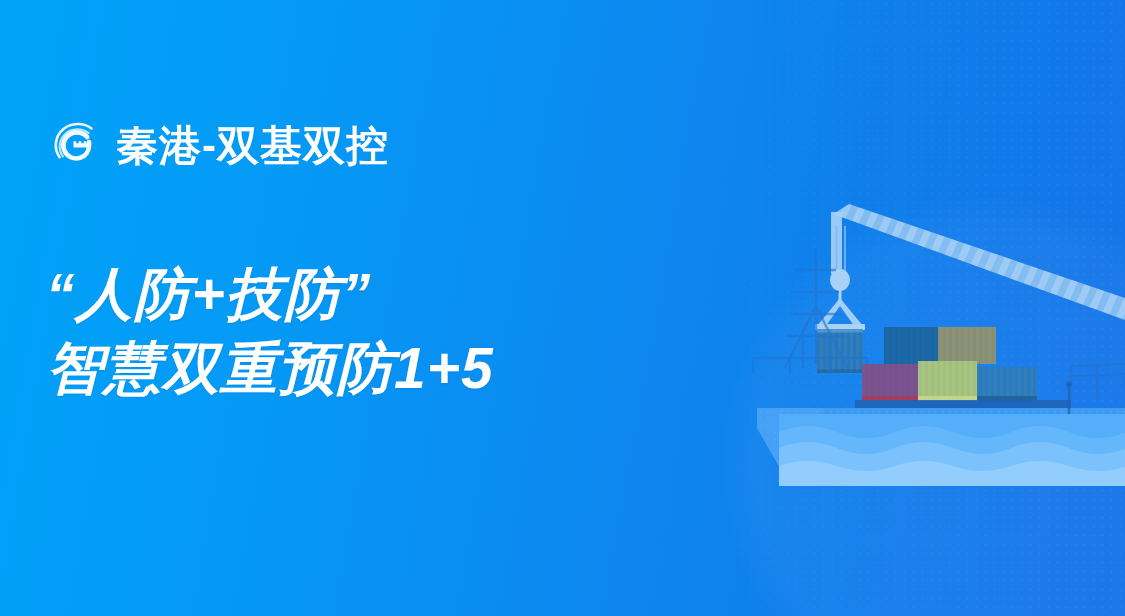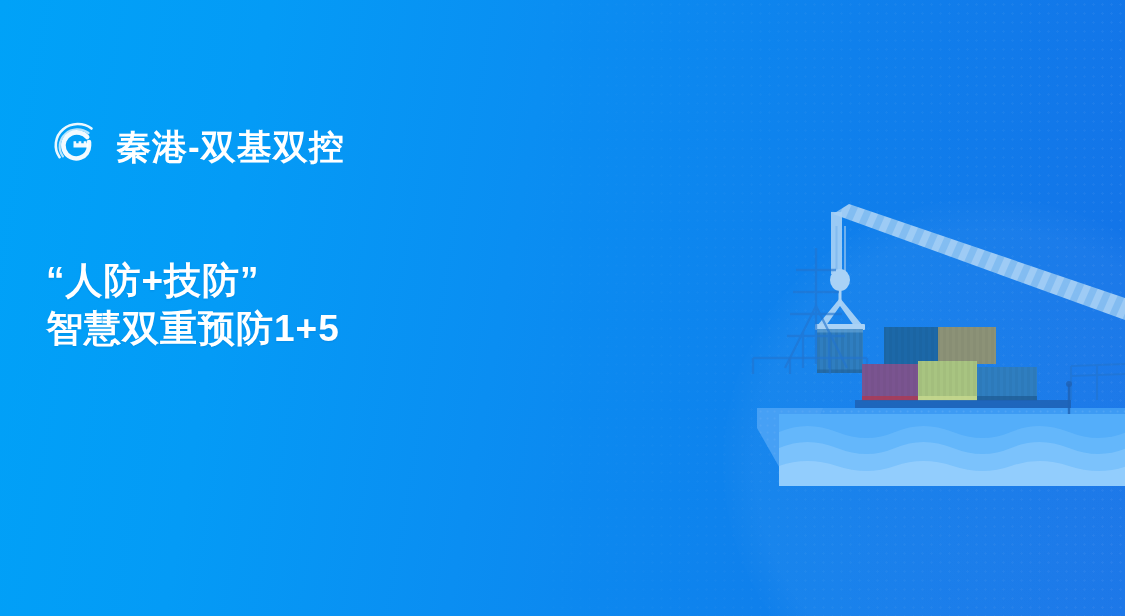--- a/index.html
+++ b/index.html
@@ -44,41 +44,42 @@
     position: absolute;
     left: 47px;
     top: 118px;
     display: flex;
     align-items: center;
     gap: 13px;
   }
   #brand-mark { width: 56px; height: 56px; display: block; }
   #brand-name {
     color: #ffffff;
-    font-size: 35px;
+    font-size: 42px;
     font-weight: bold;
     letter-spacing: 1px;
     line-height: 1;
     white-space: nowrap;
   }
 
   
   #headline {
     position: absolute;
     left: 46px;
     top: 257px;
     color: #ffffff;
   }
   .headline-line {
-    font-size: 37px;
+    font-size: 57px;
     font-weight: bold;
     line-height: 1.3;
     letter-spacing: 1px;
     white-space: nowrap;
     text-shadow: 0 1px 2px rgba(0,60,130,0.12);
+    font-style: italic;
   }
 
   
   #illustration {
     position: absolute;
     right: 0;
     top: 186px;
     width: 380px;
     height: 310px;
   }

